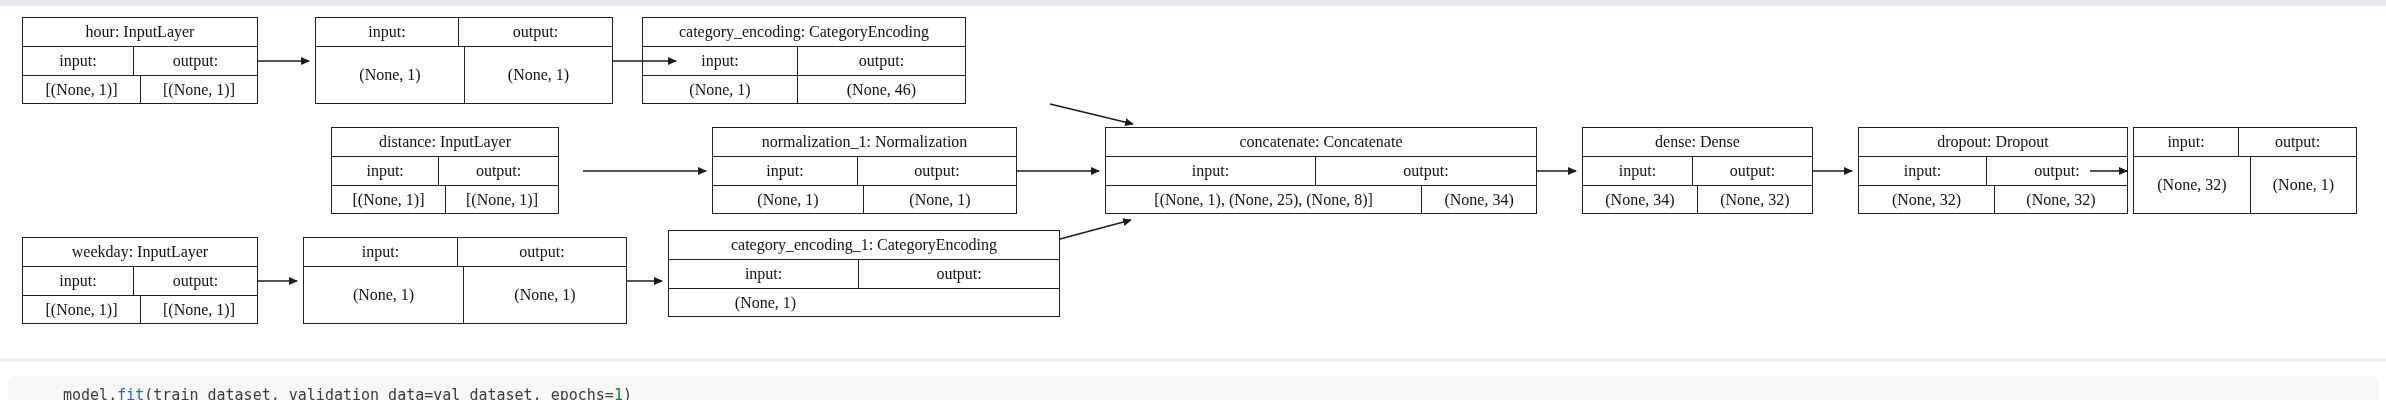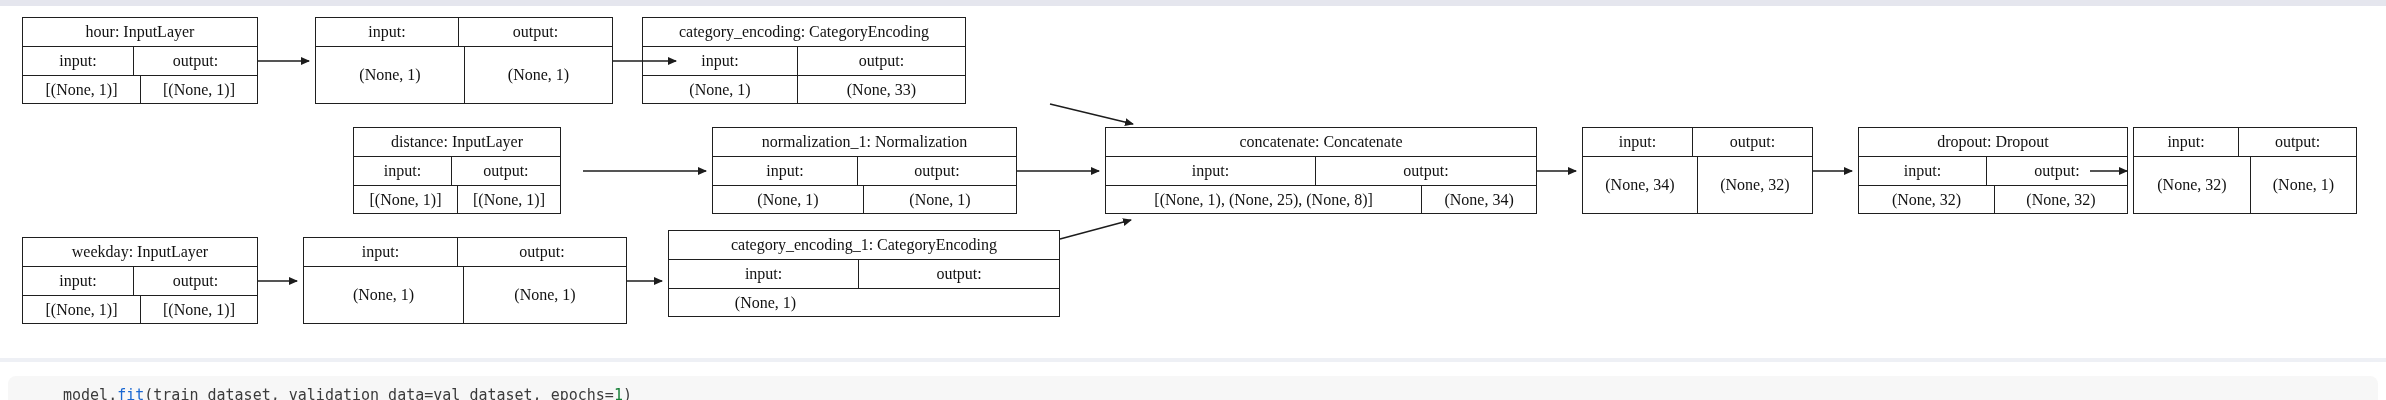--- a/index.html
+++ b/index.html
@@ -60,25 +60,25 @@
     </div>
 
     <div class="node" style="left:642px;top:17px;width:324px">
       <div class="nt">category_encoding: CategoryEncoding</div>
       <div class="nr" style="grid-template-columns:47.8% 52.2%">
         <div class="nc">input:</div>
         <div class="nc">output:</div>
       </div>
       <div class="nr" style="grid-template-columns:47.8% 52.2%">
         <div class="nc">(None, 1)</div>
-        <div class="nc">(None, 33)</div>
-      </div>
-    </div>
-
-    <div class="node" style="left:353px;top:127px;width:208px">
+        <div class="nc">(None, 46)</div>
+      </div>
+    </div>
+
+    <div class="node" style="left:331px;top:127px;width:228px">
       <div class="nt">distance: InputLayer</div>
       <div class="nr" style="grid-template-columns:47% 53%">
         <div class="nc">input:</div>
         <div class="nc">output:</div>
       </div>
       <div class="nr" style="grid-template-columns:50% 50%">
         <div class="nc">[(None, 1)]</div>
         <div class="nc">[(None, 1)]</div>
       </div>
     </div>
@@ -101,20 +101,21 @@
         <div class="nc">input:</div>
         <div class="nc">output:</div>
       </div>
       <div class="nr" style="grid-template-columns:73.3% 26.7%">
         <div class="nc">[(None, 1), (None, 25), (None, 8)]</div>
         <div class="nc">(None, 34)</div>
       </div>
     </div>
 
     <div class="node" style="left:1582px;top:127px;width:231px">
+      <div class="nt">dense: Dense</div>
       <div class="nr" style="grid-template-columns:47.6% 52.4%">
         <div class="nc">input:</div>
         <div class="nc">output:</div>
       </div>
       <div class="nr" style="grid-template-columns:49.7% 50.3%">
         <div class="nc">(None, 34)</div>
         <div class="nc">(None, 32)</div>
       </div>
     </div>
 

